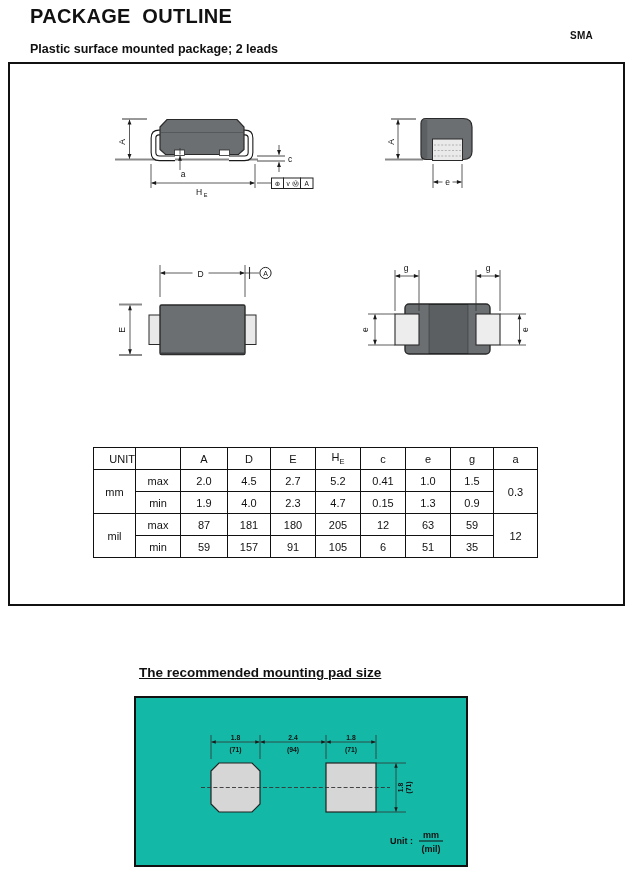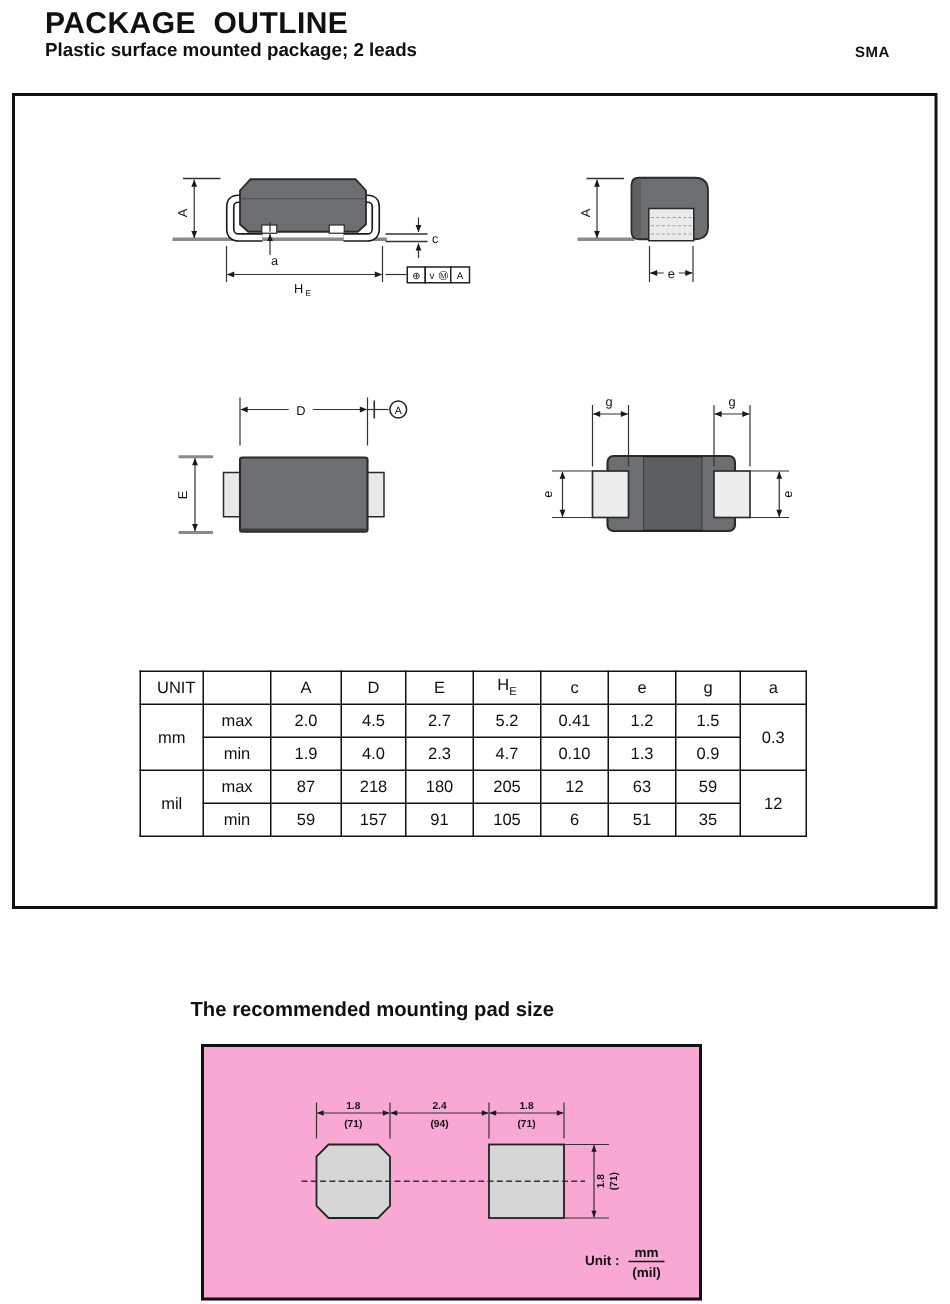--- a/index.html
+++ b/index.html
@@ -1,37 +1,37 @@
 <!DOCTYPE html>
 <html><head>
 <meta charset="utf-8">
 <style>
   html,body{margin:0;padding:0;background:#fff;}
   body{width:633px;height:869px;position:relative;overflow:hidden;
        font-family:"Liberation Sans",sans-serif;color:#111;}
   .abs{position:absolute;}
   .title{left:30px;top:5px;font-size:20px;font-weight:bold;white-space:pre;letter-spacing:.3px;}
-  .subtitle{left:30px;top:26px;font-size:12.5px;font-weight:bold;}
+  .subtitle{left:30px;top:42px;font-size:12.5px;font-weight:bold;}
   .pkgname{left:570px;top:30px;font-size:10px;font-weight:bold;letter-spacing:.3px;}
   .bigbox{left:8px;top:62px;width:613px;height:540px;border:2px solid #111;}
-  .padbox{left:134px;top:696px;width:330px;height:167px;border:2px solid #111;background:#f9a8d4;}
-  .mount-title{left:127px;top:665px;font-size:13.5px;font-weight:bold;}
+  .padbox{left:134px;top:696px;width:330px;height:167px;border:2px solid #111;background:#14b8a6;}
+  .mount-title{left:139px;top:665px;font-size:13.5px;font-weight:bold;text-decoration:underline;}
   svg{display:block;}
   svg text{font-family:"Liberation Sans",sans-serif;fill:#111;}
   .dimtxt{font-size:8.5px;}
   .subtxt{font-size:5.5px;}
   .fcftxt{font-size:6.5px;}
   .padtxt{font-size:6.8px;font-weight:bold;}
   .unittxt{font-size:9px;font-weight:bold;}
   
   table.dims{position:absolute;left:93px;top:447px;border-collapse:collapse;
              table-layout:fixed;font-size:11px;}
   table.dims td,table.dims th{border:1.2px solid #111;text-align:center;
              padding:0;height:21px;font-weight:normal;background:#fff;}
-  table.dims th.unit{text-align:center;padding-left:6px;}
+  table.dims th.unit{text-align:right;padding-left:6px;}
   sub.he{font-size:7.5px;}
 </style>
 </head>
 <body>
 
 <div class="abs title">PACKAGE  OUTLINE</div>
 <div class="abs subtitle">Plastic surface mounted package; 2 leads</div>
 <div class="abs pkgname">SMA</div>
 
 <div class="abs bigbox">
@@ -207,39 +207,39 @@
     <th>a</th>
   </tr>
   <tr>
     <td rowspan="2">mm</td>
     <td>max</td>
     <td>2.0</td>
     <td>4.5</td>
     <td>2.7</td>
     <td>5.2</td>
     <td>0.41</td>
-    <td>1.2</td>
+    <td>1.0</td>
     <td>1.5</td>
     <td rowspan="2">0.3</td>
   </tr>
   <tr>
     <td>min</td>
     <td>1.9</td>
     <td>4.0</td>
     <td>2.3</td>
     <td>4.7</td>
-    <td>0.10</td>
+    <td>0.15</td>
     <td>1.3</td>
     <td>0.9</td>
   </tr>
   <tr>
     <td rowspan="2">mil</td>
     <td>max</td>
     <td>87</td>
-    <td>218</td>
+    <td>181</td>
     <td>180</td>
     <td>205</td>
     <td>12</td>
     <td>63</td>
     <td>59</td>
     <td rowspan="2">12</td>
   </tr>
   <tr>
     <td>min</td>
     <td>59</td>

